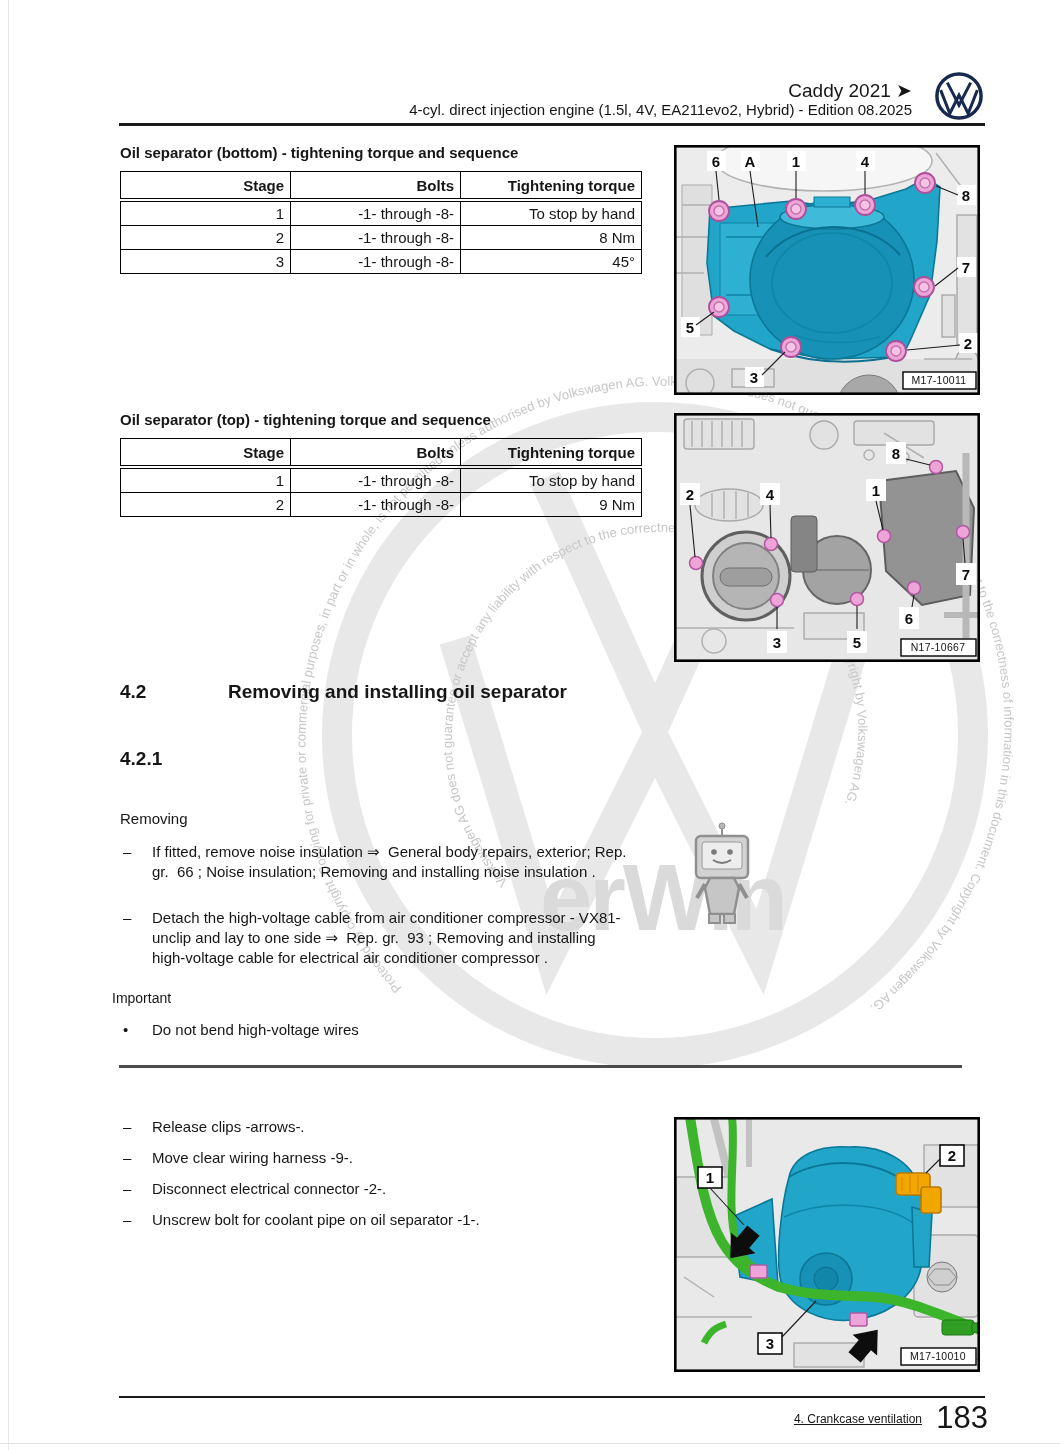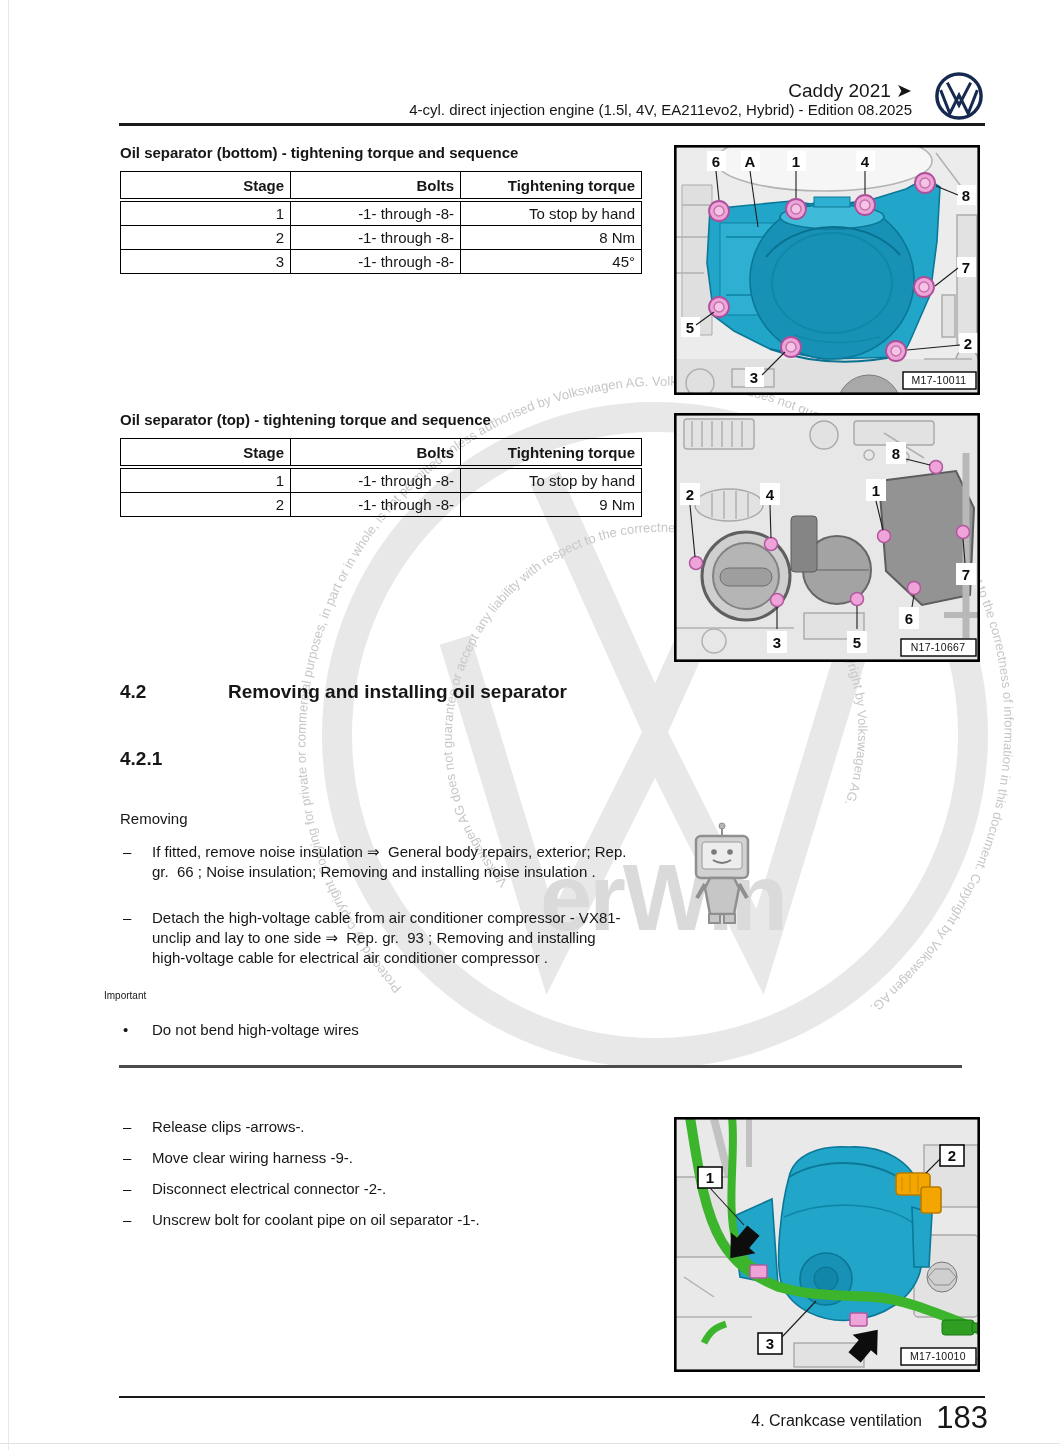--- a/index.html
+++ b/index.html
@@ -34,21 +34,21 @@
            width:521px;font-size:15px;z-index:1;background:transparent;}
   table.vw th,table.vw td{border:1.6px solid #000;padding:1px 6px;text-align:right;vertical-align:middle;}
   table.vw th{font-weight:bold;height:24px;border-bottom:4px double #000;}
   table.vw td{height:21px;}
 
   
   .sec{position:absolute;left:120px;display:flex;font-size:19px;font-weight:bold;z-index:1;line-height:27px;}
   .sec .num{width:108px;flex:none;}
   .sec .ttl{width:400px;}
   .subhead{position:absolute;left:120px;font-size:15px;font-weight:normal;z-index:1;}
-  .plain{position:absolute;left:104px;font-size:10px;z-index:1;text-align:right;}
+  .plain{position:absolute;left:112px;font-size:14px;z-index:1;text-align:right;}
   .step{position:absolute;left:120px;width:512px;font-size:15px;line-height:20px;z-index:1;}
   .step .mk{position:absolute;left:3px;top:0;}
   .step .tx{display:block;padding-left:32px;width:480px;white-space:pre-wrap;}
 
   
   .fig{position:absolute;left:674px;z-index:1;}
   .frame{fill:none;stroke:#000;stroke-width:2.6;}
   .eng{fill:#e2e2e2;stroke:#a9a9a9;stroke-width:1.4;}
   .engl{fill:none;stroke:#b1b1b1;stroke-width:1.5;}
   .teal{fill:var(--part-teal);stroke:#0b7897;stroke-width:1.6;}
@@ -59,21 +59,21 @@
   .co{font-size:15px;font-weight:bold;fill:#0d0d0d;font-family:"Liberation Sans",sans-serif;}
   .copatch{fill:#fff;}
   .cobox{fill:#fff;stroke:#000;stroke-width:1.5;}
   .ld{stroke:#1c1c1c;stroke-width:1.1;fill:none;}
   .lblbox{fill:#fff;stroke:#000;stroke-width:1.4;}
   .lbl{font-size:10.5px;fill:#111;letter-spacing:.3px;font-family:"Liberation Sans",sans-serif;}
   .green{fill:none;stroke:var(--harness-green);}
   .arrowb{fill:#0d0d0d;}
 
   
-  .ft-ch{position:absolute;top:1412px;right:138px;font-size:16px;z-index:1;}
+  .ft-ch{position:absolute;top:1412px;right:138px;font-size:12px;z-index:1;text-decoration:underline;}
   .ft-pg{position:absolute;top:1400px;right:72px;font-size:31px;z-index:1;}
 </style>
 </head>
 <body>
 
 <div class="page">
   <div class="edge-l"></div>
   <div class="edge-b"></div>
 
   <svg class="wm" width="1060" height="1450" viewBox="0 0 1060 1450">

